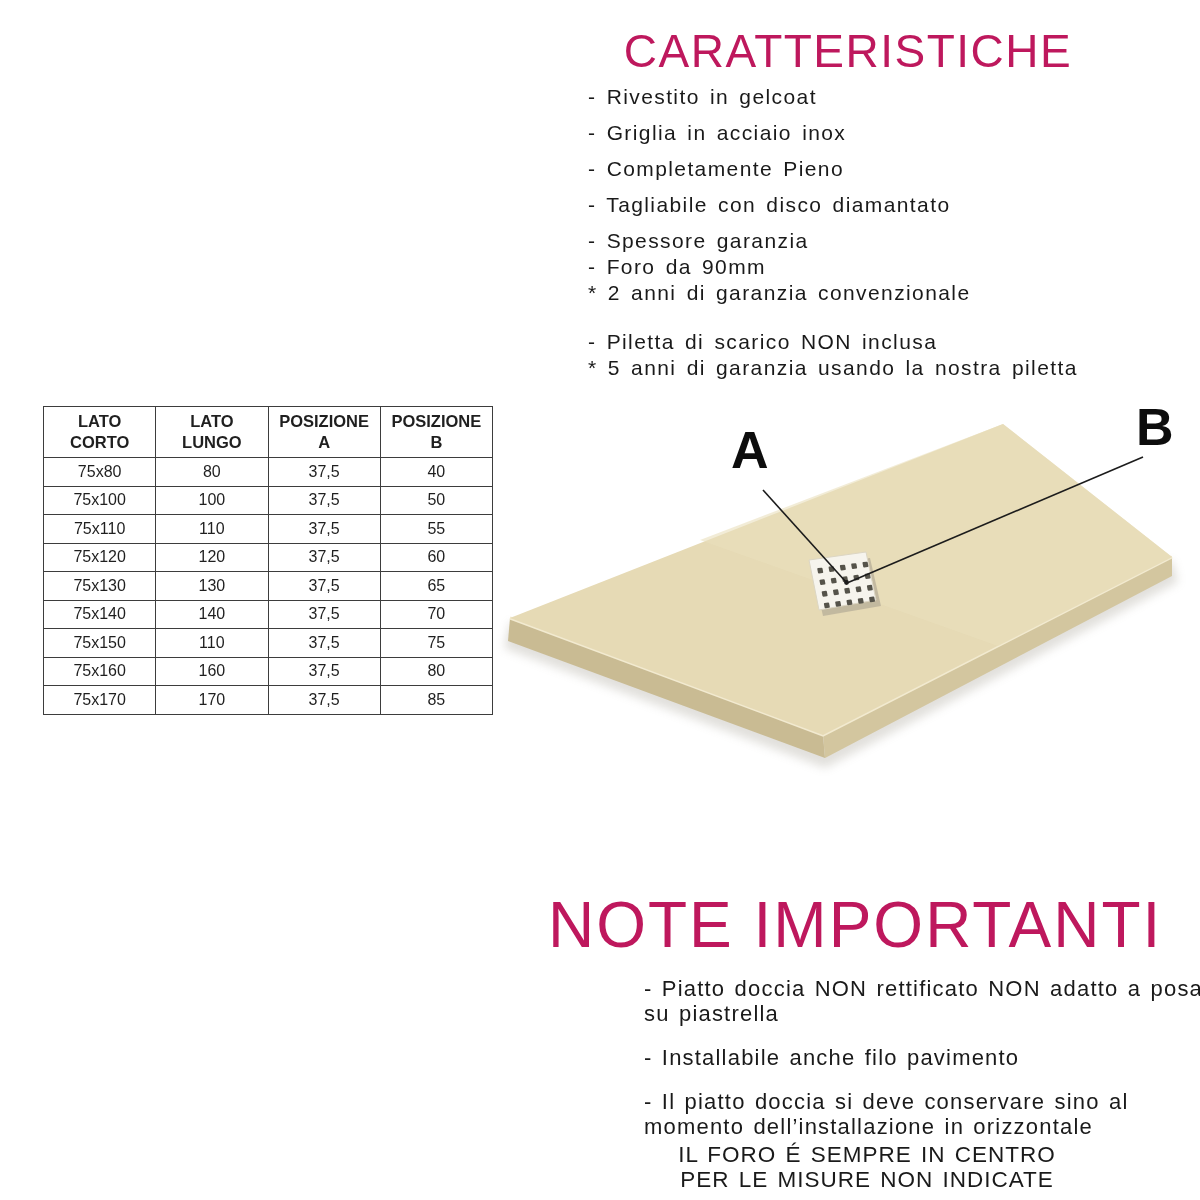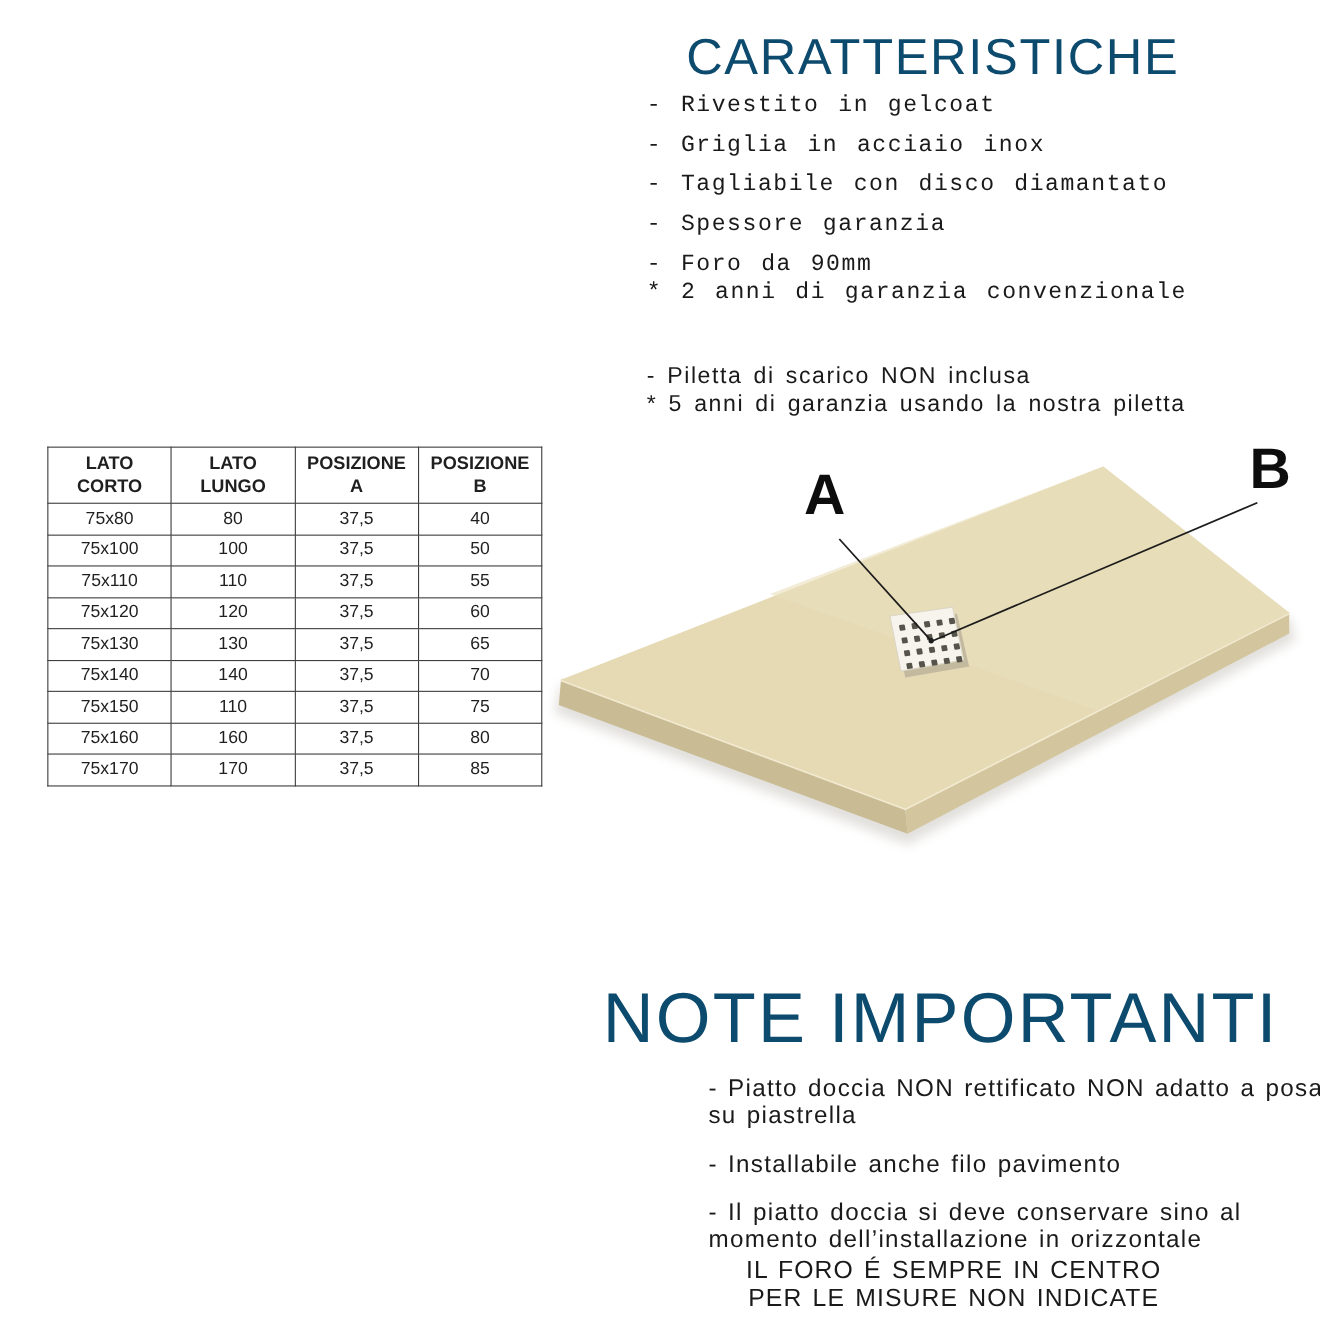--- a/index.html
+++ b/index.html
@@ -1,23 +1,23 @@
 <!DOCTYPE html>
 <html><head>
 <meta charset="utf-8">
 <style>
   html,body{margin:0;padding:0;background:#fff;}
   #page{position:relative;width:1200px;height:1200px;background:#ffffff;overflow:hidden;
         font-family:"Liberation Sans",sans-serif;color:#1a1a1a;}
 
   
   .section-title{position:absolute;text-align:center;font-size:46px;font-weight:400;
-                 letter-spacing:1.5px;color:#0c4a6e;white-space:nowrap;}
+                 letter-spacing:1.5px;color:#be185d;white-space:nowrap;}
   #caratteristiche-title{left:548px;top:24px;width:600px;}
-  .features{position:absolute;left:588px;top:86px;width:600px;font-family:Liberation Mono, monospace;}
+  .features{position:absolute;left:588px;top:86px;width:600px;}
   .feature-line{font-size:21px;line-height:22px;letter-spacing:1.4px;word-spacing:3px;
                 margin-bottom:14px;white-space:nowrap;}
   .features .feature-line:nth-child(n+5){margin-bottom:4px;}
   .features-extra{position:absolute;left:588px;top:331px;width:620px;}
   .features-extra .feature-line{margin-bottom:4px;}
 
   
   #size-table{position:absolute;left:43px;top:406px;width:450px;border-collapse:collapse;
               table-layout:fixed;}
   #size-table th,#size-table td{border:1.6px solid #3d3d3d;text-align:center;vertical-align:middle;
@@ -43,20 +43,21 @@
 </head>
 <body>
 
 <div id="page">
 
   <div class="section-title" id="caratteristiche-title">CARATTERISTICHE</div>
 
   <div class="features">
       <div class="feature-line">- Rivestito in gelcoat</div>
       <div class="feature-line">- Griglia in acciaio inox</div>
+      <div class="feature-line">- Completamente Pieno</div>
       <div class="feature-line">- Tagliabile con disco diamantato</div>
       <div class="feature-line">- Spessore garanzia</div>
       <div class="feature-line">- Foro da 90mm</div>
       <div class="feature-line">* 2 anni di garanzia convenzionale</div>
     </div>
 
   <div class="features-extra">
       <div class="feature-line">- Piletta di scarico NON inclusa</div>
       <div class="feature-line">* 5 anni di garanzia usando la nostra piletta</div>
     </div>

